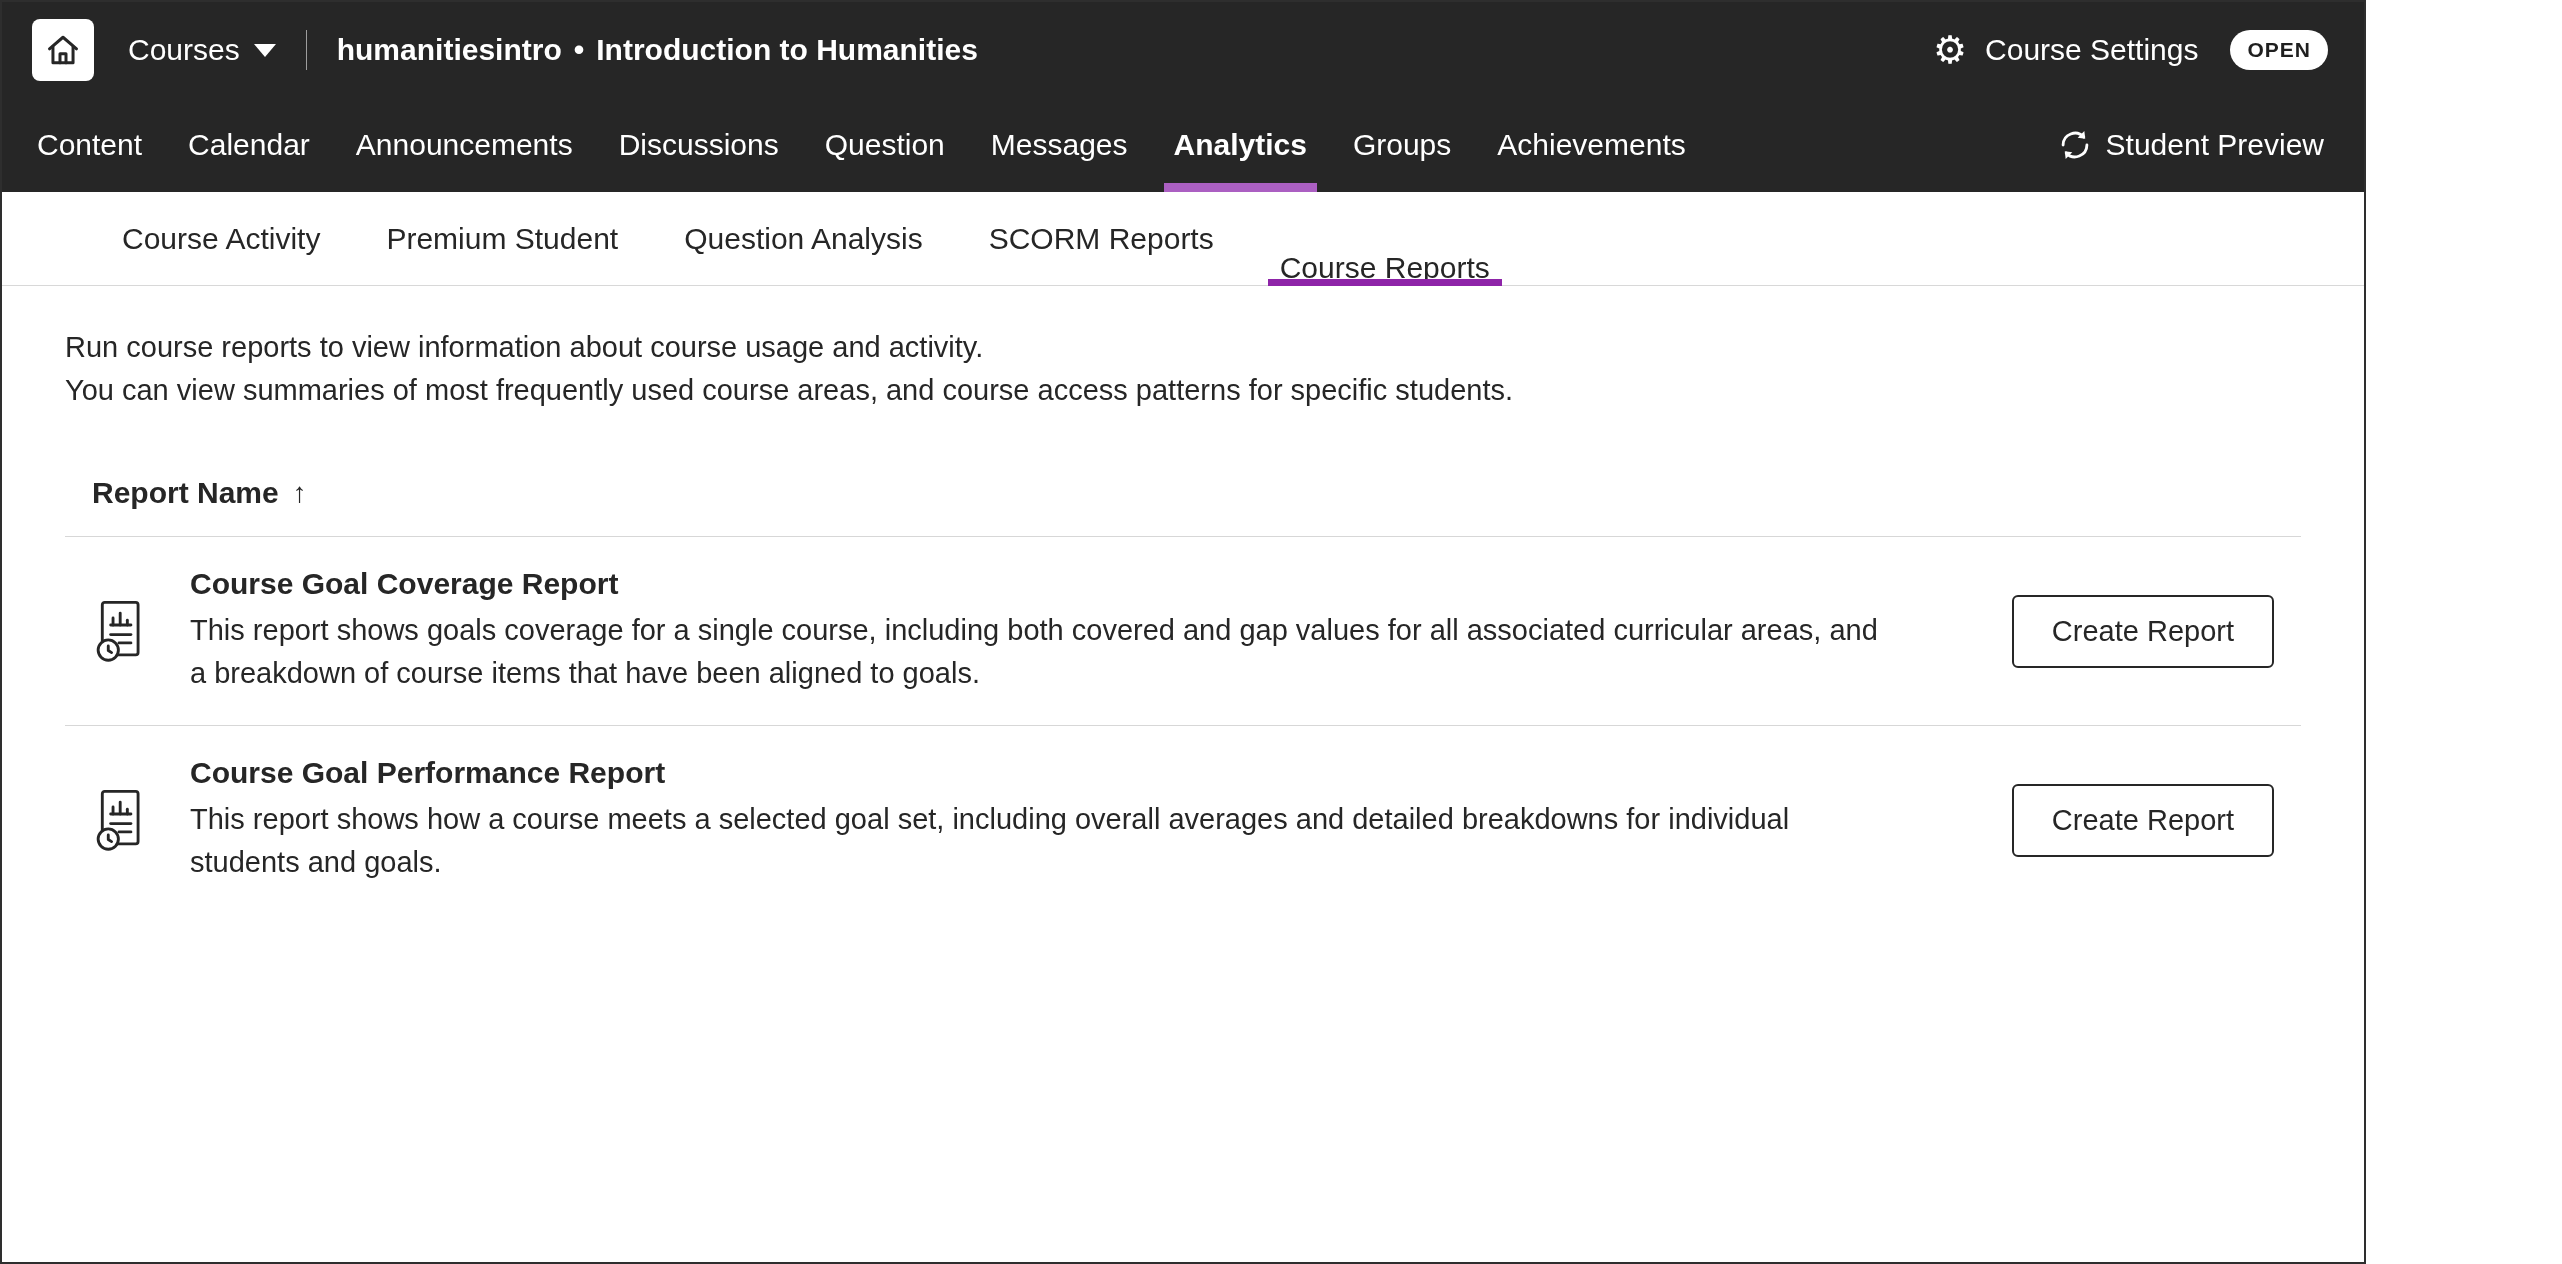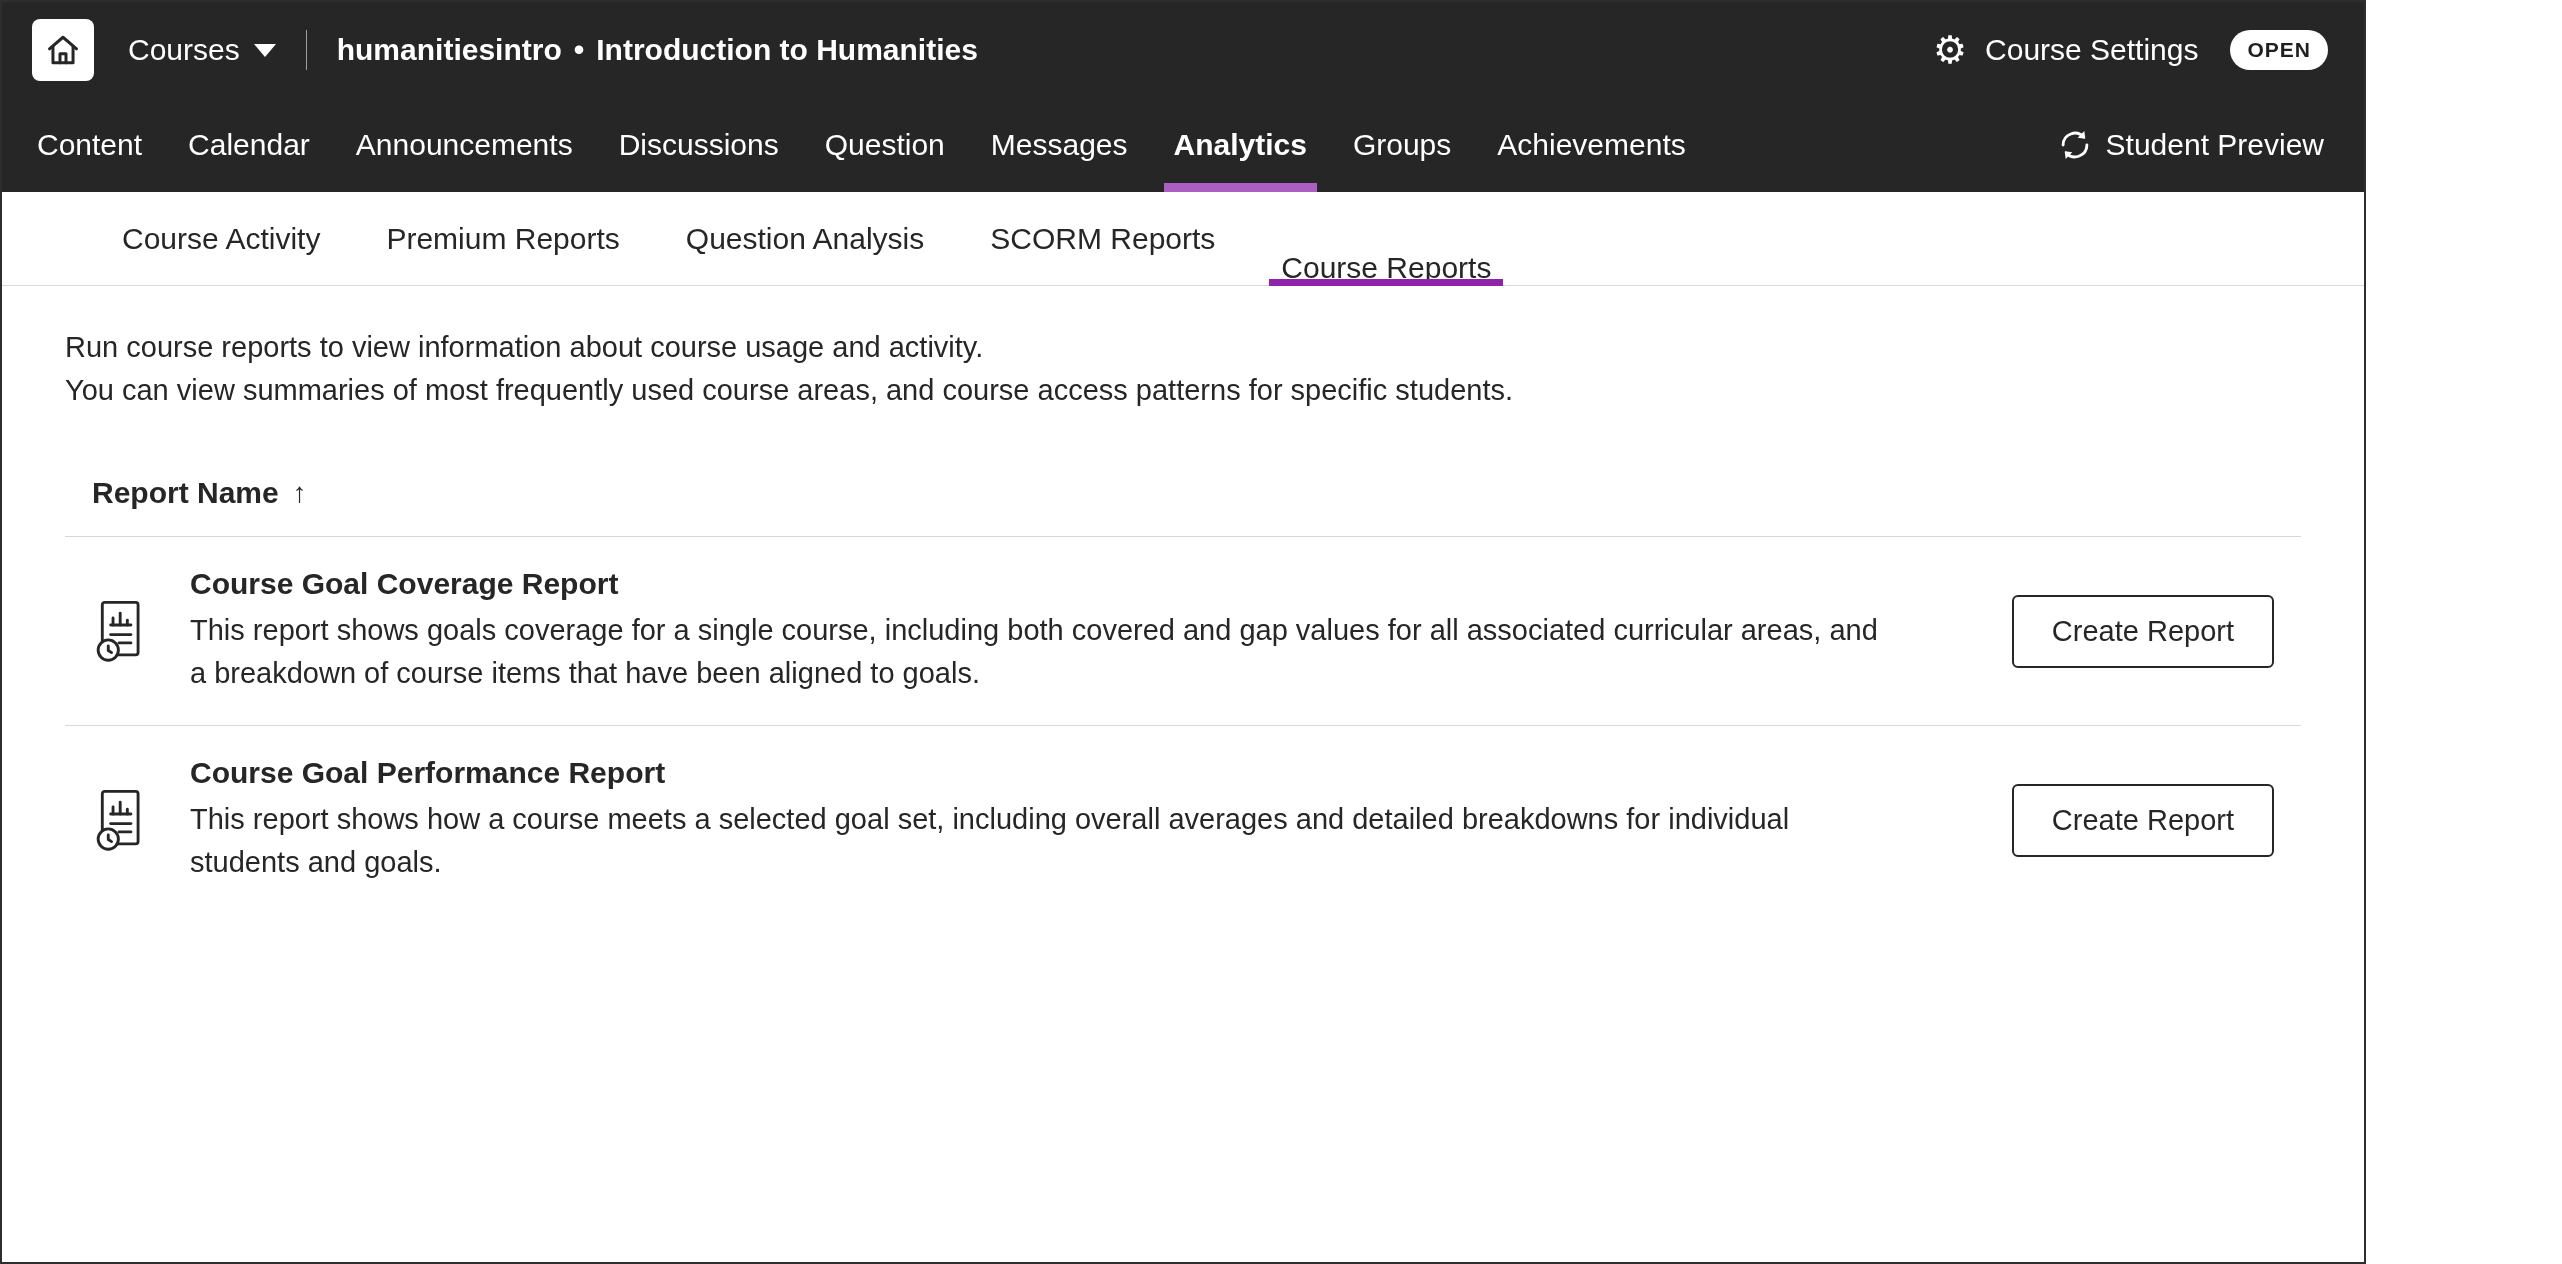--- a/index.html
+++ b/index.html
@@ -123,21 +123,21 @@
       </span>
       <span>Student Preview</span>
     </div>
   </div>
 
   <div class="subnav">
     <div class="subtab">
         <span>Course Activity</span>
       </div>
     <div class="subtab">
-        <span>Premium Reports</span>
+        <span>Premium Student</span>
       </div>
     <div class="subtab">
         <span>Question Analysis</span>
       </div>
     <div class="subtab">
         <span>SCORM Reports</span>
       </div>
     <div class="subtab active">
         <span>Course Reports</span>
       </div>

